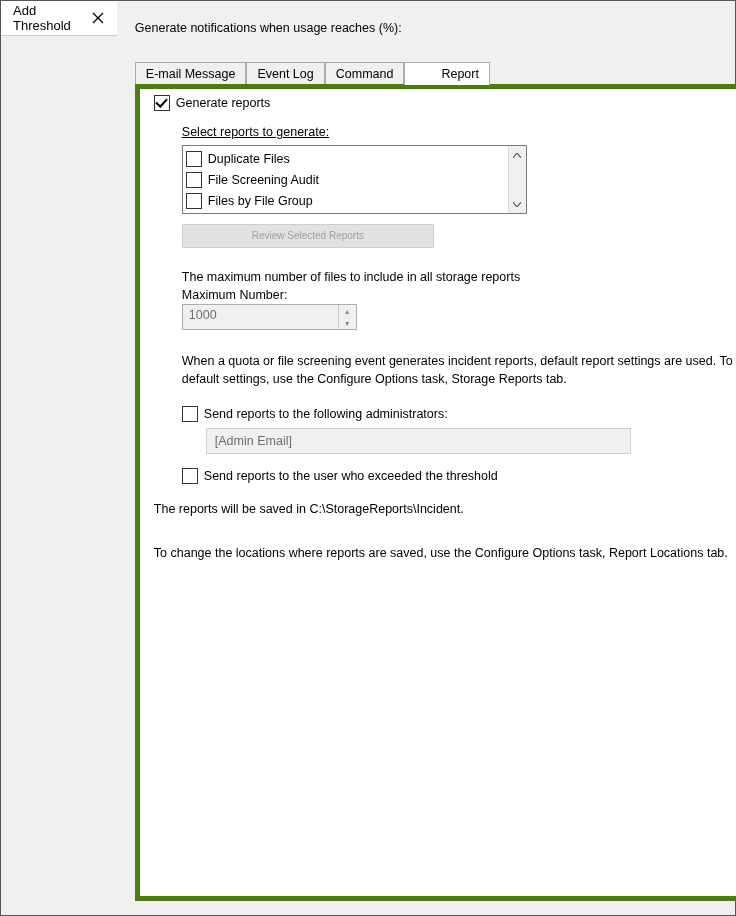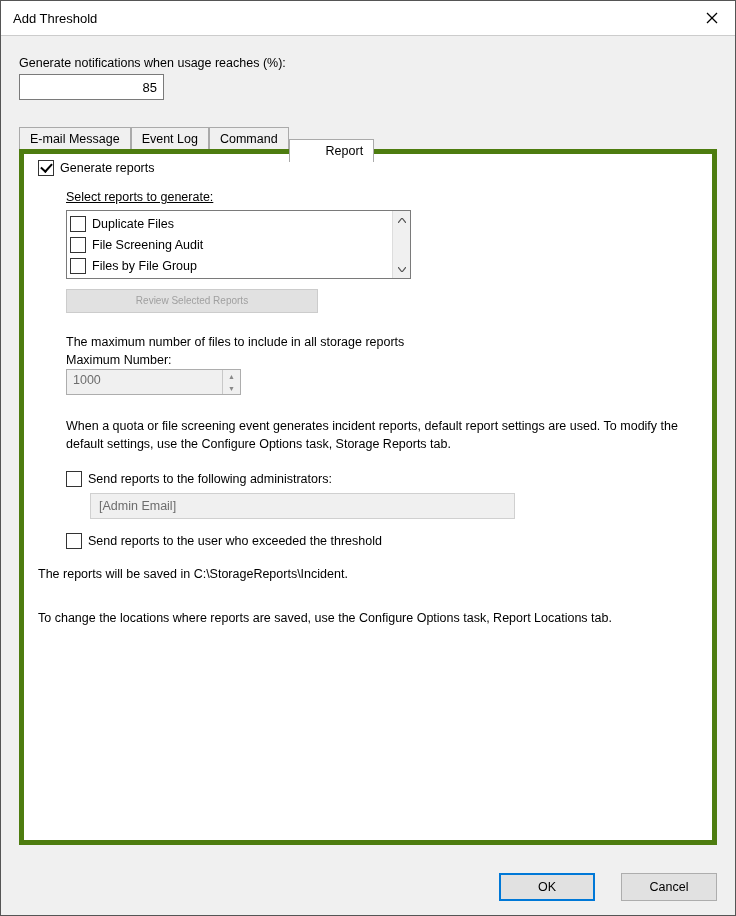--- a/index.html
+++ b/index.html
@@ -12,21 +12,21 @@
       width: 736px;
       height: 916px;
       overflow: hidden;
     }
     .window {
       width: 736px;
       height: 916px;
       border: 1px solid #555;
       background: #f0f0f0;
       display: flex;
-      flex-direction: column;
+      flex-direction: row;
     }
     
     .titlebar {
       height: 35px;
       background: #fff;
       display: flex;
       align-items: center;
       justify-content: space-between;
       border-bottom: 1px solid #ccc;
     }
@@ -80,21 +80,21 @@
       background: #f0f0f0;
       margin-right: 0px;
       font-size: 12.5px;
       position: relative;
       top: 1px;
     }
     .tab.active {
       background: #fff;
       border-color: #aaa;
       z-index: 2;
-      top: 13px;
+      top: 1px;
       padding-left: 36px;
     }
 
     .panel {
       border: 5px solid #4d7c0f;
       background: #fff;
       flex: 1;
       padding: 6px 14px 14px 14px;
       position: relative;
       z-index: 1;
@@ -261,21 +261,20 @@
         <line x1="1" y1="1" x2="11" y2="11" stroke="#000" stroke-width="1.2"></line>
         <line x1="11" y1="1" x2="1" y2="11" stroke="#000" stroke-width="1.2"></line>
       </svg>
     </div>
   </div>
 
   <div class="client">
 
     <div class="usage-row">
       <div>Generate notifications when usage reaches (%):</div>
-      <input class="usage-input" value="85" style="">
     </div>
 
     <div class="tabs">
       <div class="tab">E-mail Message</div>
       <div class="tab">Event Log</div>
       <div class="tab">Command</div>
       <div class="tab active">Report</div>
     </div>
 
     <div class="panel">

